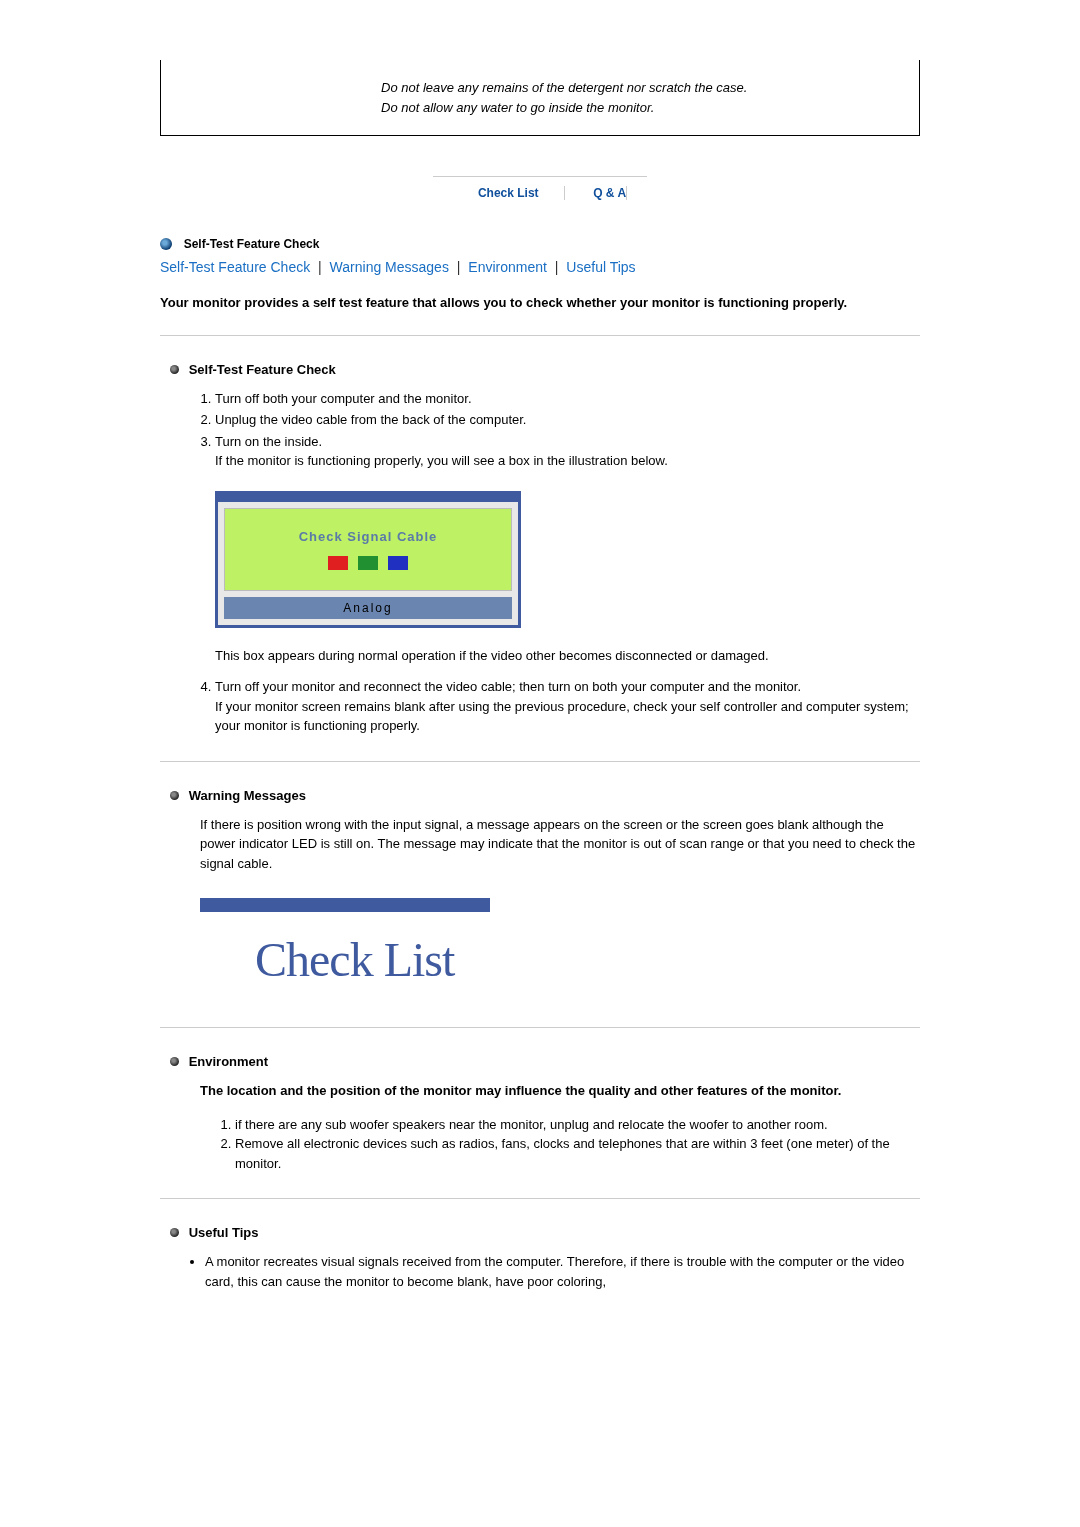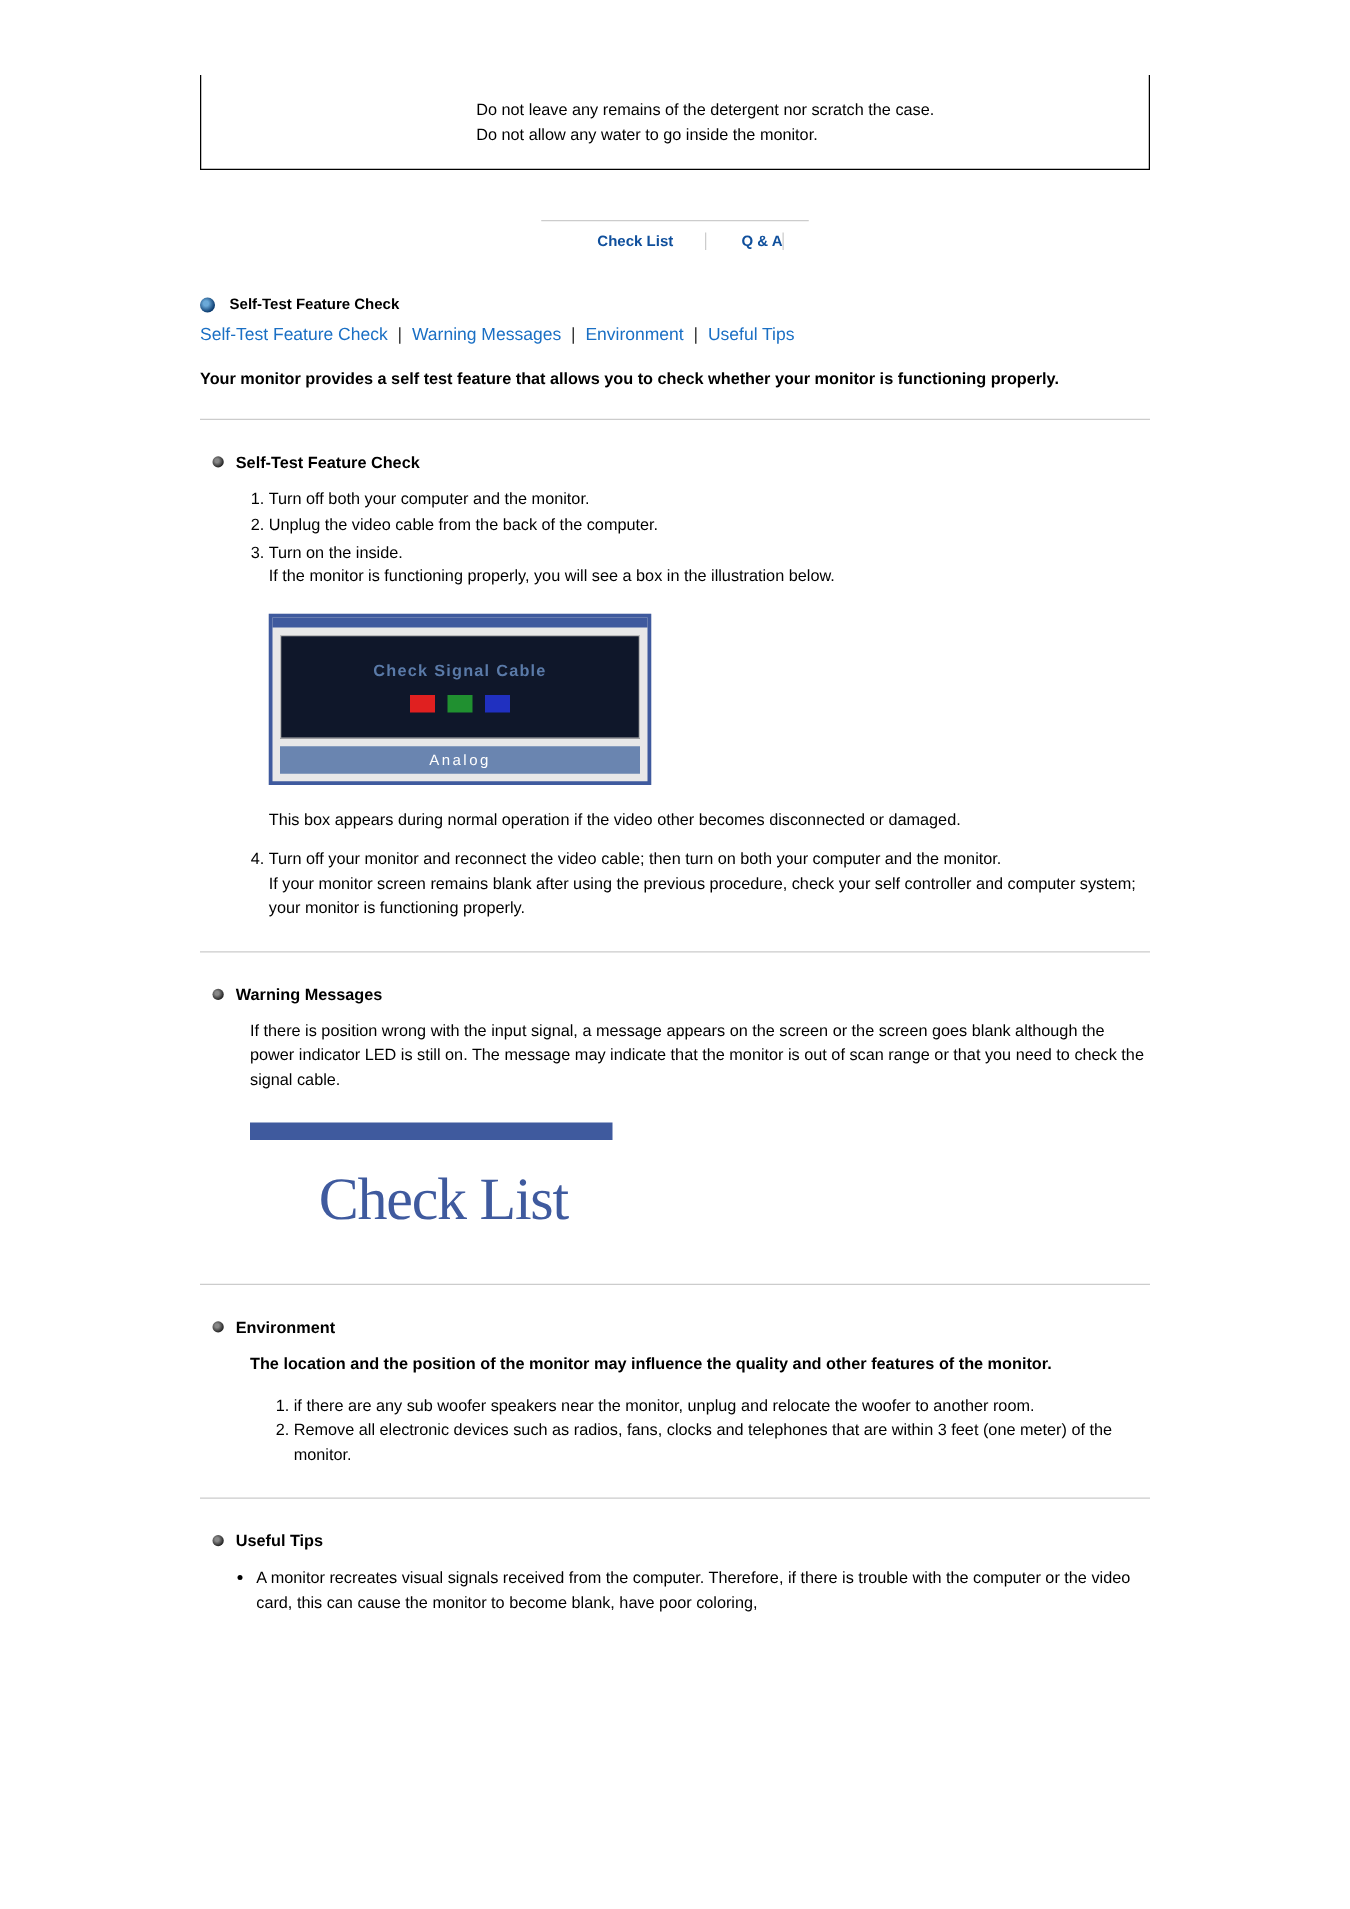--- a/index.html
+++ b/index.html
@@ -14,20 +14,21 @@
     width: 760px;
     margin: 0 auto;
     padding: 60px 20px 40px;
   }
   .warning-box {
     border: 1px solid #000;
     border-top: none;
     padding: 18px 20px 18px 220px;
     margin-bottom: 40px;
     line-height: 1.5;
+    font-style: italic;
   }
   .nav-tabs-wrap {
     text-align: center;
     margin: 20px 0 35px;
   }
   .nav-tabs {
     display: inline-block;
     border-top: 1px solid #ccc;
     padding: 8px 20px 0;
   }
@@ -107,21 +108,21 @@
     width: 300px;
     margin: 20px 0 18px;
     border: 3px solid #3f5a9e;
     background: #e8e8e8;
   }
   .monitor-topbar {
     height: 8px;
     background: #3f5a9e;
   }
   .monitor-inner {
-    background: #0f172a;
+    background: #bef264;
     margin: 6px;
     border: 1px solid #bbb;
     text-align: center;
     padding: 18px 0 14px;
   }
   .csc-text {
     color: #5a7aa8;
     font-weight: bold;
     letter-spacing: 1px;
     font-size: 13px;
@@ -130,21 +131,21 @@
   .rgb-boxes span {
     display: inline-block;
     width: 20px; height: 14px;
     margin: 0 3px;
   }
   .rbox { background: #e02020; }
   .gbox { background: #209030; }
   .bbox { background: #2030c0; }
   .monitor-footer {
     background: #6a85b0;
-    color: #ffffff;
+    color: #000000;
     text-align: center;
     font-size: 12px;
     letter-spacing: 2px;
     padding: 2px 0;
     margin: 0 6px 6px;
   }
   .note-after {
     margin: 0 0 12px;
   }
   .checklist-banner {

